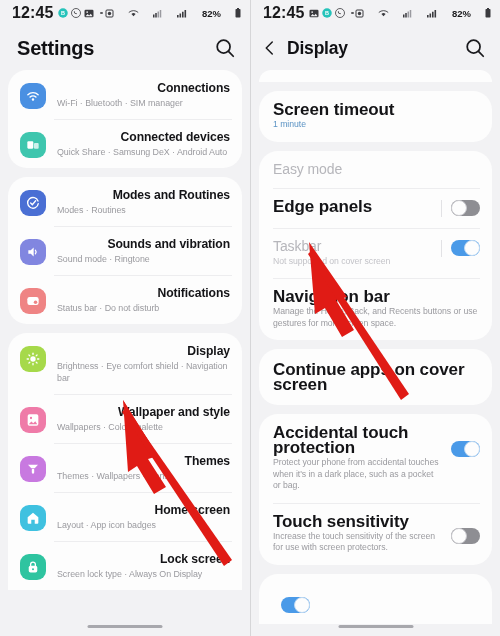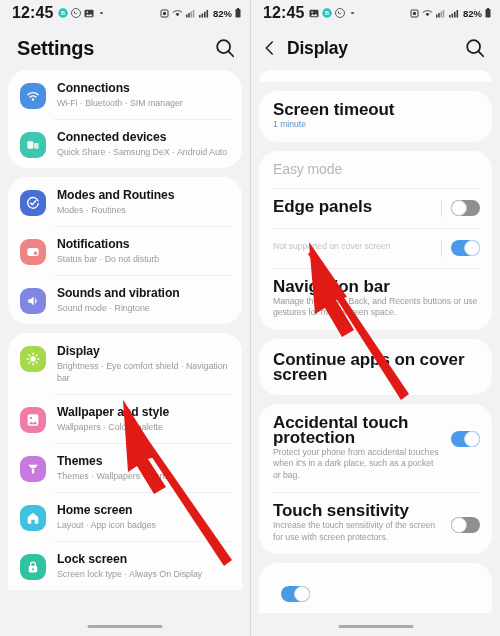--- a/index.html
+++ b/index.html
@@ -22,21 +22,21 @@
   .statusbar {
     height: 26px;
     display: flex; align-items: center;
     padding: 0 9px 0 12px;
     font-size: 9.5px; color: #19191b;
     background: #f2f2f4;
   }
   .sb-time { font-weight: 700; letter-spacing: .1px; font-size: 16px; }
   .sb-left-icons { display: flex; align-items: center; gap: 3px; margin-left: 5px; }
   .sb-spacer { flex: 1; }
-  .sb-right-icons { display: flex; align-items: center; gap: 3px; }
+  .sb-right-icons { display: flex; align-items: center; gap: 14px; }
   .sb-batt-text { font-weight: 700; font-size: 9.5px; margin-left: 1px; }
   .ic { display: inline-block; line-height: 0; }
   .dot-sep { width: 2.5px; height: 2.5px; border-radius: 50%; background: #5a5a5e; display: inline-block; margin-left: 3px; }
 
   
   .header {
     height: 44px;
     display: flex; align-items: center;
     padding: 0 14px 0 17px;
   }
@@ -73,21 +73,21 @@
   }
   .row-icon {
     width: 26px; height: 26px; border-radius: 9px;
     flex: 0 0 26px;
     margin-top: 3px; margin-right: 11px;
     display: flex; align-items: center; justify-content: center;
   }
   .row-text { flex: 1; min-width: 0; padding-top: 1px; }
   .row-title {
     font-size: 12.2px; font-weight: 700; color: #141417;
-    line-height: 15px; letter-spacing: -.1px;
+    line-height: 15px; letter-spacing: -.1px; text-align: right;
   }
   .row-sub {
     font-size: 8.9px; color: #9a9a9f; line-height: 12px;
     margin-top: 1px; letter-spacing: -.05px;
   }
 
   
   .drow {
     display: flex; align-items: flex-start;
     padding: 11px 12px 11px 14px;
@@ -254,41 +254,41 @@
                 <path d="M19.5 9a8 8 0 10.4 4"></path>
                 <polyline points="8.5,12 11,14.6 16,8.6"></polyline>
               </svg>
           </span>
           <span class="row-text">
             <span class="row-title" style="display:block">Modes and Routines</span>
             <span class="row-sub" style="display:block">Modes  ·  Routines</span>
           </span>
         </div>
         <div class="row">
+          <span class="row-icon" style="background:#8186e0">
+            <svg width="16" height="16" viewBox="0 0 24 24" fill="#fff">
+                <path d="M5 9.2h3.6L13 5.4v13.2L8.6 14.8H5z"></path>
+                <path d="M15.6 9.4a4 4 0 010 5.2" stroke="#fff" stroke-width="1.9" fill="none" stroke-linecap="round"></path>
+              </svg>
+          </span>
+          <span class="row-text">
+            <span class="row-title" style="display:block">Sounds and vibration</span>
+            <span class="row-sub" style="display:block">Sound mode  ·  Ringtone</span>
+          </span>
+        </div>
+        <div class="row">
           <span class="row-icon" style="background:#ef8484">
             <svg width="16" height="16" viewBox="0 0 24 24" fill="#fff">
                 <rect x="3.5" y="6" width="17" height="12" rx="3.4"></rect>
                 <circle cx="15.8" cy="14" r="2.6" fill="#ef8484"></circle>
               </svg>
           </span>
           <span class="row-text">
             <span class="row-title" style="display:block">Notifications</span>
             <span class="row-sub" style="display:block">Status bar  ·  Do not disturb</span>
-          </span>
-        </div>
-        <div class="row">
-          <span class="row-icon" style="background:#8186e0">
-            <svg width="16" height="16" viewBox="0 0 24 24" fill="#fff">
-                <path d="M5 9.2h3.6L13 5.4v13.2L8.6 14.8H5z"></path>
-                <path d="M15.6 9.4a4 4 0 010 5.2" stroke="#fff" stroke-width="1.9" fill="none" stroke-linecap="round"></path>
-              </svg>
-          </span>
-          <span class="row-text">
-            <span class="row-title" style="display:block">Sounds and vibration</span>
-            <span class="row-sub" style="display:block">Sound mode  ·  Ringtone</span>
           </span>
         </div>
       </div>
 
       <div class="card bottom-clip">
         <div class="row">
           <span class="row-icon" style="background:#a6d94a">
             <svg width="16" height="16" viewBox="0 0 24 24" fill="#fff">
                 <circle cx="12" cy="12" r="4"></circle>
                 <g stroke="#fff" stroke-width="1.9" stroke-linecap="round">
@@ -476,20 +476,21 @@
           </span>
           <span class="toggle-wrap">
             <span class="tg-div"></span>
             <span class="toggle off">
                 <span class="knob"></span>
               </span>
           </span>
         </div>
         <div class="drow">
           <span class="drow-text">
+            <span class="drow-title dim" style="display:block">Taskbar</span>
             <span class="drow-sub dim" style="display:block">Not supported on cover screen</span>
           </span>
           <span class="toggle-wrap">
             <span class="tg-div"></span>
             <span class="toggle on">
                 <span class="knob"></span>
               </span>
           </span>
         </div>
         <div class="drow">

